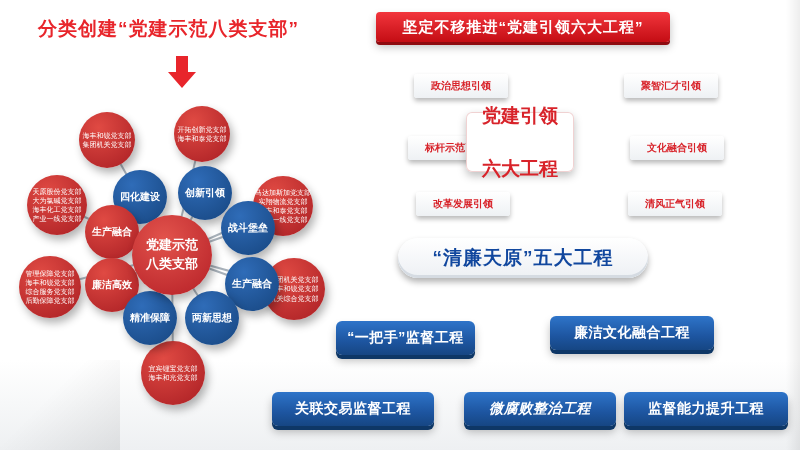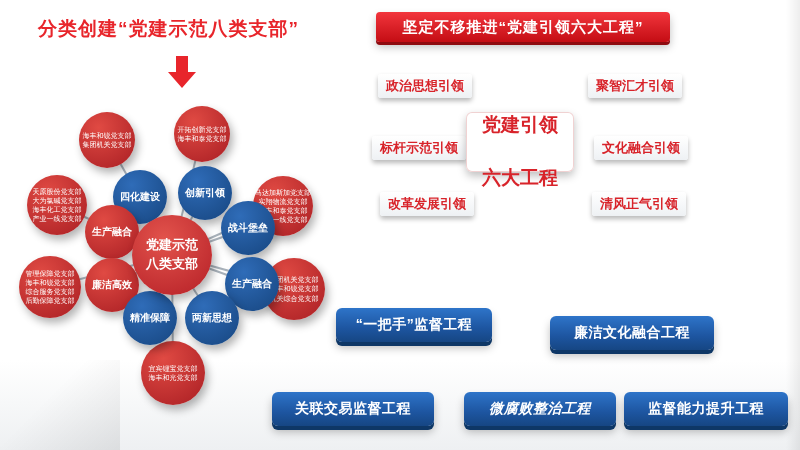--- a/index.html
+++ b/index.html
@@ -49,40 +49,40 @@
   .o6{left:131px;top:246px;width:64px;height:64px;}
 
   
   .banner{position:absolute;left:376px;top:12px;width:294px;height:30px;border-radius:4px;
     background:linear-gradient(180deg,#f2353c,#c40d14);box-shadow:0 3px 0 #8e0b10,0 5px 8px rgba(0,0,0,.25);
     color:#fff;font-weight:bold;font-size:15px;letter-spacing:1px;
     display:flex;align-items:center;justify-content:center;}
   .ribbon{position:absolute;width:94px;height:24px;border-radius:3px;
     background:linear-gradient(180deg,#ffffff,#eef1f4);
     box-shadow:0 3px 5px rgba(0,0,0,.28);
-    color:#d8232a;font-weight:bold;font-size:13px;
-    display:flex;align-items:center;justify-content:center;}
+    color:#d8232a;font-weight:bold;font-size:10px;
+    display:flex;align-items:center;justify-content:center;margin-left:36px;}
   .r0{left:378px;top:74px;} .r1{left:588px;top:74px;}
   .r2{left:372px;top:136px;} .r3{left:594px;top:136px;}
   .r4{left:380px;top:192px;} .r5{left:592px;top:192px;}
   .center-box{position:absolute;left:466px;top:112px;width:108px;height:60px;border-radius:6px;
     background:#fff;box-shadow:0 4px 8px rgba(0,0,0,.25),inset 0 0 0 1px #f0d2d2;
     color:#d8232a;font-weight:bold;font-size:19px;line-height:1.35;
-    display:flex;flex-direction:column;align-items:center;justify-content:flex-start;gap:27px;}
+    display:flex;flex-direction:column;align-items:center;justify-content:center;gap:27px;}
   .pill{position:absolute;left:398px;top:238px;width:250px;height:40px;border-radius:20px;
     background:linear-gradient(180deg,#ffffff,#edf0f4);
     box-shadow:0 4px 6px rgba(0,0,0,.30),inset 0 -3px 0 #d5dbe2;
     color:#11479e;font-weight:bold;font-size:19px;letter-spacing:1px;
     display:flex;align-items:center;justify-content:center;}
   .btn{position:absolute;height:34px;border-radius:6px;
     background:linear-gradient(180deg,#2e74c9 0%,#1d55a0 60%,#164683 100%);
     box-shadow:0 4px 0 #0e3766,0 6px 8px rgba(0,0,0,.25);
     color:#fff;font-weight:bold;font-size:14px;letter-spacing:.5px;
     display:flex;align-items:center;justify-content:center;}
-  .b0{left:336px;top:308px;width:156px;}
+  .b0{left:336px;top:321px;width:139px;}
   .b1{left:550px;top:316px;width:164px;}
   .b2{left:272px;top:392px;width:162px;font-family:Liberation Mono, monospace;}
   .b3{left:464px;top:392px;width:152px;font-style:italic;}
   .b4{left:624px;top:392px;width:164px;}
 </style>
 </head>
 <body>
 
 <div class="stage">
 
@@ -187,20 +187,21 @@
   <div class="ribbon r2">标杆示范引领</div>
   <div class="ribbon r3">文化融合引领</div>
   <div class="ribbon r4">改革发展引领</div>
   <div class="ribbon r5">清风正气引领</div>
 
   <div class="center-box">
     <span>党建引领</span>
     <span>六大工程</span>
   </div>
 
+  <div class="pill">“清廉天原”五大工程</div>
 
   <div class="btn b0">“一把手”监督工程</div>
   <div class="btn b1">廉洁文化融合工程</div>
   <div class="btn b2">关联交易监督工程</div>
   <div class="btn b3">微腐败整治工程</div>
   <div class="btn b4">监督能力提升工程</div>
 
 </div>
 
 </body></html>

